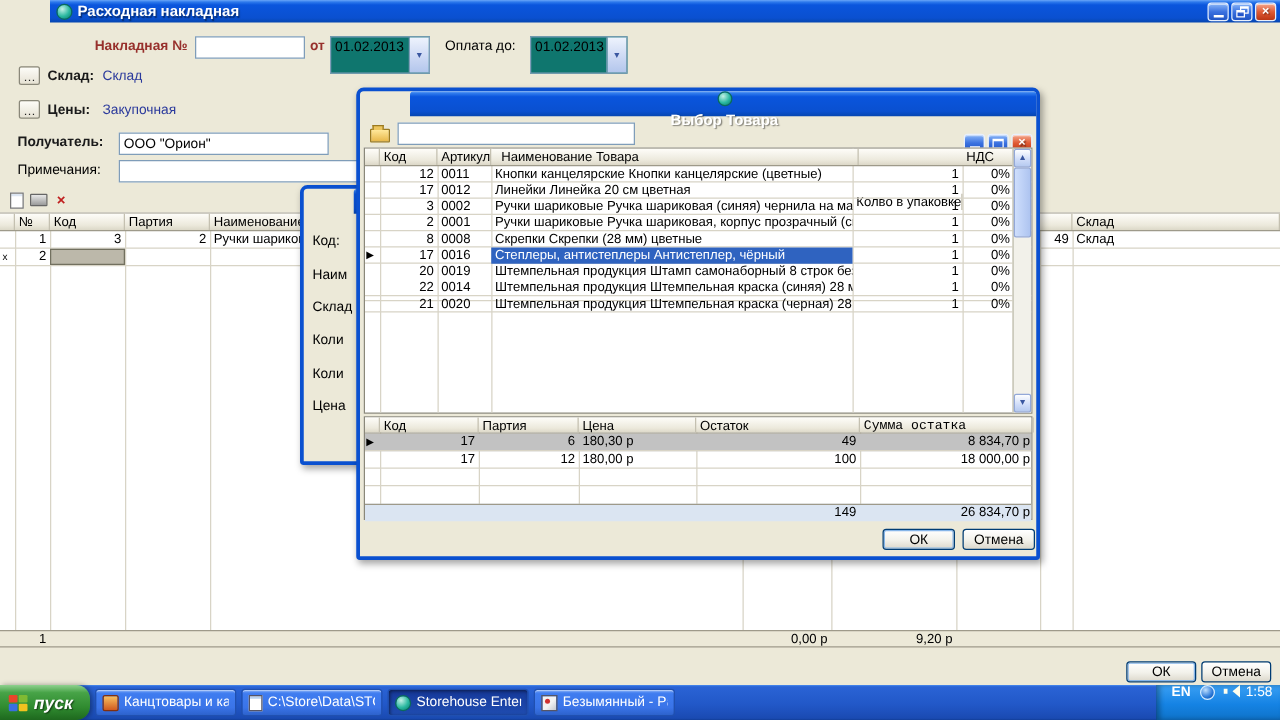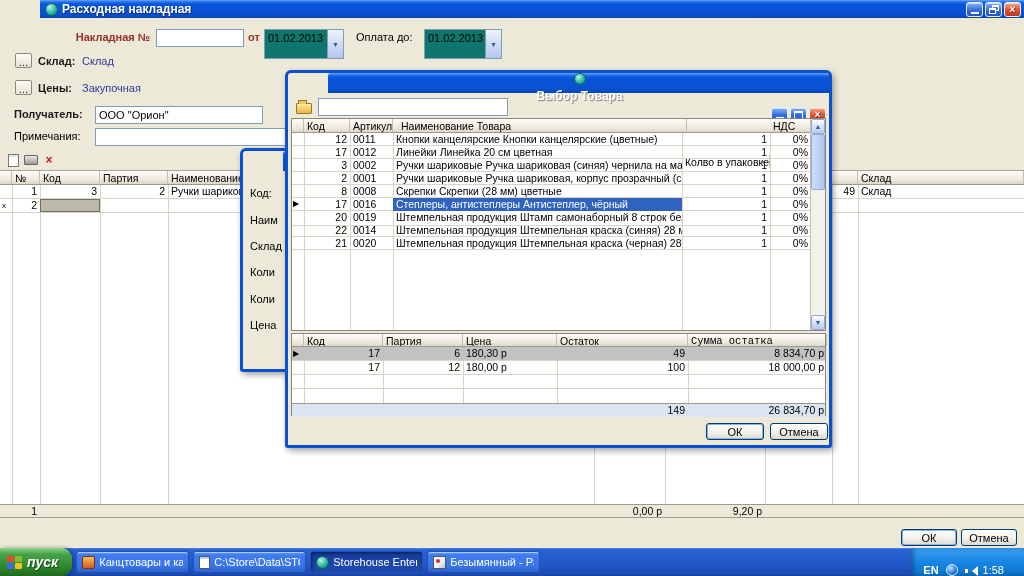--- a/index.html
+++ b/index.html
@@ -77,21 +77,21 @@
 .flag i:nth-child(3){background:#3a6fe0;}.flag i:nth-child(4){background:#f2c21f;}
 .taskbtn{width:113px;height:22px;margin-left:4px;border-radius:3px;border:1px solid #2050b0;color:#fff;font-size:11px;
  background:linear-gradient(180deg,#6fa0f5 0%,#3f7cf0 15%,#3a74e8 70%,#2d62cc 100%);box-shadow:inset 0 1px 0 rgba(255,255,255,.45);
  display:flex;align-items:center;gap:4px;padding:0 5px;overflow:hidden;white-space:nowrap;}
 .taskbtn.active{background:linear-gradient(180deg,#16399a 0%,#1f4cb0 100%);box-shadow:inset 1px 1px 3px rgba(0,0,0,.5);}
 .tklabel{overflow:hidden;white-space:nowrap;}
 .ic-shop{width:13px;height:13px;background:linear-gradient(#f8c060,#d05a20);border:1px solid #803010;border-radius:2px;flex:none;}
 .ic-note{width:11px;height:13px;background:#fff;border:1px solid #556;box-shadow:inset 0 2px 0 #bcd2ee;flex:none;}
 .ic-paint{width:13px;height:13px;background:linear-gradient(135deg,#f2f2f2 55%,#c4c8d0);border:1px solid #556;position:relative;flex:none;}
 .ic-paint::after{content:"";position:absolute;left:2px;top:2px;width:4px;height:4px;background:#d03030;border-radius:50%;}
-.tray{margin-left:auto;height:28px;display:flex;align-items:flex-end;gap:7px;padding:0 20px 0 12px;color:#fff;
+.tray{margin-left:auto;height:28px;display:flex;align-items:flex-start;gap:7px;padding:0 6px 0 12px;color:#fff;
  background:linear-gradient(180deg,#3aa0f4 0%,#1583e4 55%,#0e72c8 100%);box-shadow:inset 3px 0 4px rgba(0,0,0,.3);}
 .ic-round{width:12px;height:12px;border-radius:50%;background:radial-gradient(circle at 35% 30%,#bfe0ff,#2a78d8 60%,#0a4898);border:1px solid #d8ecff;flex:none;}
 .ic-vol{width:11px;height:10px;position:relative;flex:none;}
 .ic-vol::before{content:"";position:absolute;left:0;top:3px;width:3px;height:4px;background:#ffe;}
 .ic-vol::after{content:"";position:absolute;left:2px;top:0;border:5px solid transparent;border-right:6px solid #ffe;}
 .trtext{font-size:11px;font-weight:700;}
 .clock{font-size:11px;}
 </style>
 </head>
 <body>
@@ -289,21 +289,21 @@
       <span class="cell rt" style="left:478px;width:41px;height:12px;line-height:12px;">0%</span>
     </div>
     <div class="grow" style="top:79px;height:13px;">
       <span class="cell marker" style="left:0;width:12px;padding:0 1px;line-height:12px;">▶</span>
       <span class="cell rt" style="left:12px;width:46px;height:12px;line-height:12px;">17</span>
       <span class="cell" style="left:58px;width:43px;height:12px;line-height:12px;">0016</span>
       <span class="cell sel" style="left:101px;width:289px;height:13px;line-height:12px;">Степлеры, антистеплеры Антистеплер, чёрный</span>
       <span class="cell rt" style="left:390px;width:88px;height:12px;line-height:12px;">1</span>
       <span class="cell rt" style="left:478px;width:41px;height:12px;line-height:12px;">0%</span>
     </div>
-    <div class="grow" style="top:92px;height:15px;">
+    <div class="grow" style="top:92px;height:30px;">
       <span class="cell rt" style="left:12px;width:46px;height:12px;line-height:12px;">20</span>
       <span class="cell" style="left:58px;width:43px;height:12px;line-height:12px;">0019</span>
       <span class="cell" style="left:101px;width:289px;height:12px;line-height:12px;">Штемпельная продукция Штамп самонаборный 8 строк без рамки</span>
       <span class="cell rt" style="left:390px;width:88px;height:12px;line-height:12px;">1</span>
       <span class="cell rt" style="left:478px;width:41px;height:12px;line-height:12px;">0%</span>
     </div>
     <div class="grow" style="top:105px;height:13px;">
       <span class="cell rt" style="left:12px;width:46px;height:12px;line-height:12px;">22</span>
       <span class="cell" style="left:58px;width:43px;height:12px;line-height:12px;">0014</span>
       <span class="cell" style="left:101px;width:289px;height:12px;line-height:12px;">Штемпельная продукция Штемпельная краска (синяя) 28 мм</span>

